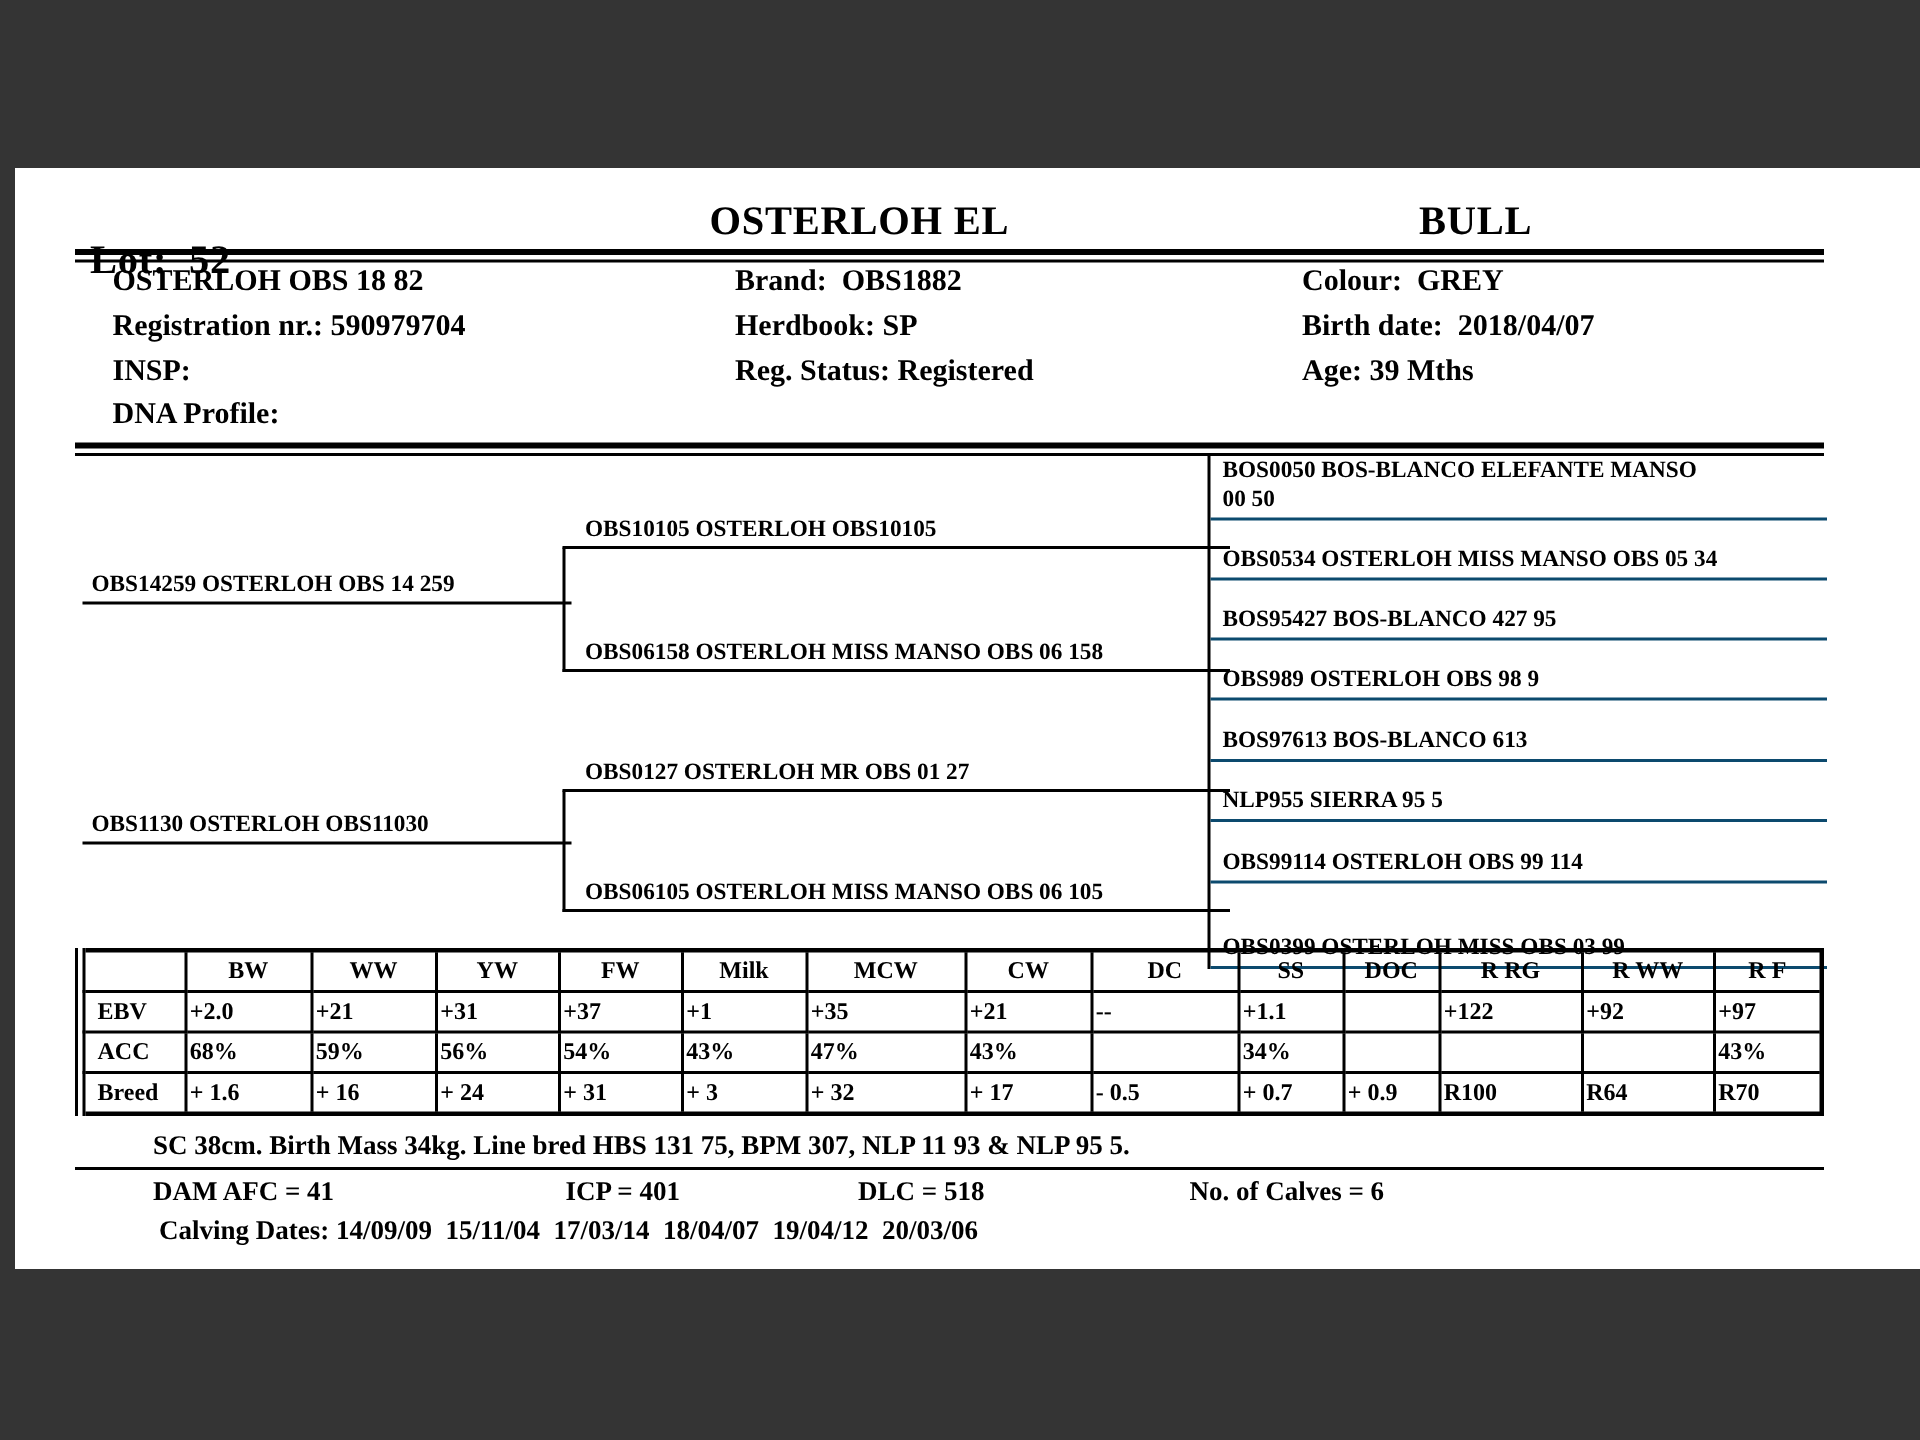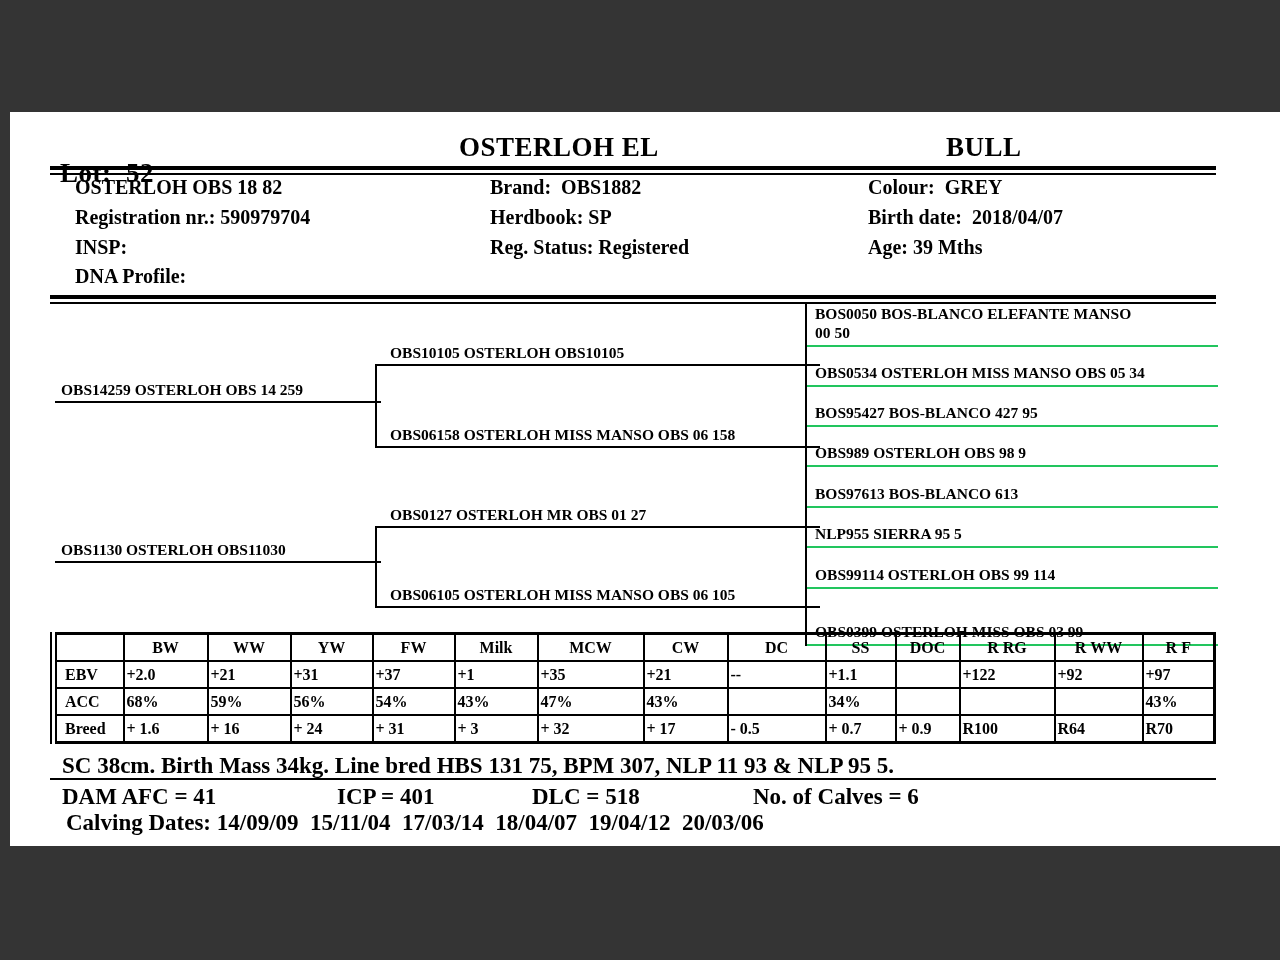--- a/index.html
+++ b/index.html
@@ -27,48 +27,48 @@
     position:absolute; border-bottom:2px solid #000;
     padding:0 0 2px 6px; white-space:pre;
     font-size:15.5px; line-height:18px;
   }
   .vline { position:absolute; width:2px; background:#000; }
   .gen3 {
     position:absolute; left:795px; top:192px; width:411px;
     border-left:2px solid #000;
   }
   .gen3-cell {
-    border-bottom:2px solid #22c55e;
+    border-bottom:2px solid #0c4a6e;
     padding:0 4px 3px 8px;
     display:flex; align-items:flex-end;
     font-size:15.5px; line-height:19px;
     box-sizing:border-box;
   }
   .gen3-cell.first { padding-right:72px; }
   .ebv-table {
     position:absolute; left:40px; top:520px;
     border-collapse:collapse; table-layout:fixed;
     border:3px solid #000; border-left:7px double #000;
   }
   .ebv-table th, .ebv-table td {
     border:2px solid #000;
     font-size:16px; font-weight:bold; 
     height:25px; padding:0 2px; overflow:hidden;
   }
   .ebv-table .lbl { text-align:left; padding-left:8px; }
-  .notes { font-size:23px; }
+  .notes { font-size:18px;margin-left:40px; }
   .hline { position:absolute; left:40px; width:1166px; height:2px; background:#000; }
 </style>
 </head>
 <body>
 
 <div class="page">
 
   <div class="abs h1" style="left:50px; top:20px;margin-top:26px;">Lot:  52</div>
-  <div class="abs h1" style="left:449px; top:20px;">OSTERLOH EL</div>
+  <div class="abs h1" style="left:463px; top:20px;">OSTERLOH EL</div>
   <div class="abs h1" style="left:936px; top:20px;">BULL</div>
   <div class="rule" style="top:54px;"></div>
 
   <div class="abs info" style="left:65px; top:64px;">OSTERLOH OBS 18 82</div>
   <div class="abs info" style="left:65px; top:94px;">Registration nr.: 590979704</div>
   <div class="abs info" style="left:65px; top:124px;">INSP:</div>
   <div class="abs info" style="left:65px; top:153px;">DNA Profile:</div>
 
   <div class="abs info" style="left:480px; top:64px;">Brand:  OBS1882</div>
   <div class="abs info" style="left:480px; top:94px;">Herdbook: SP</div>

